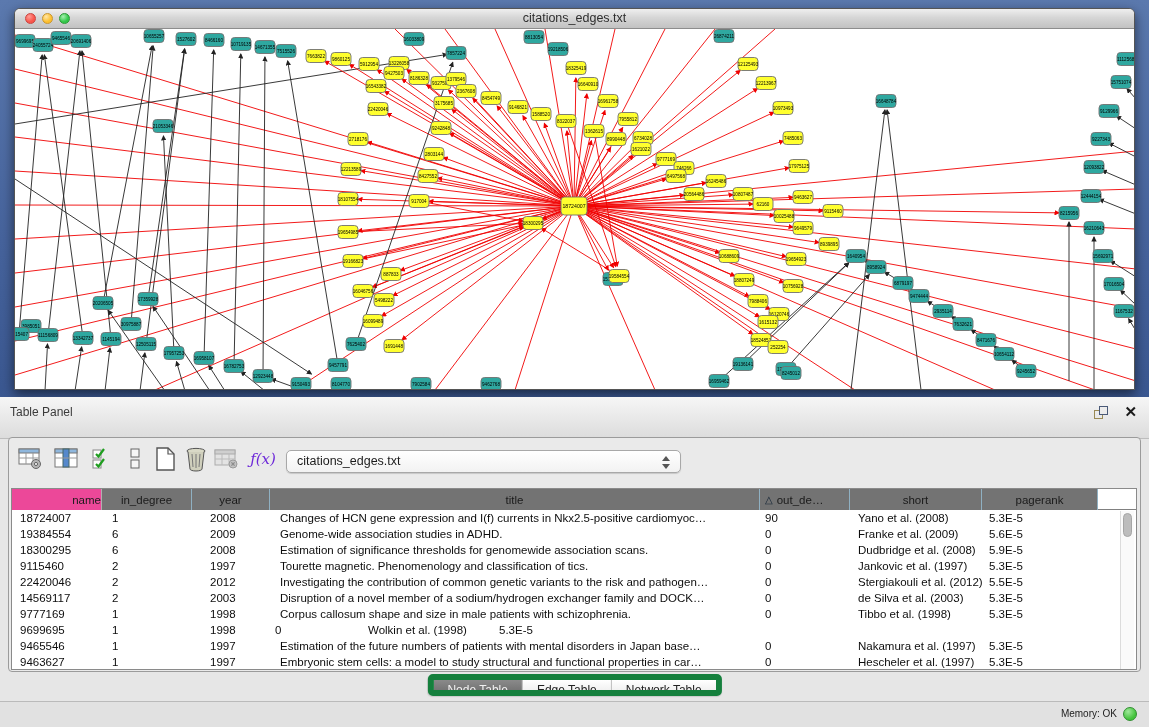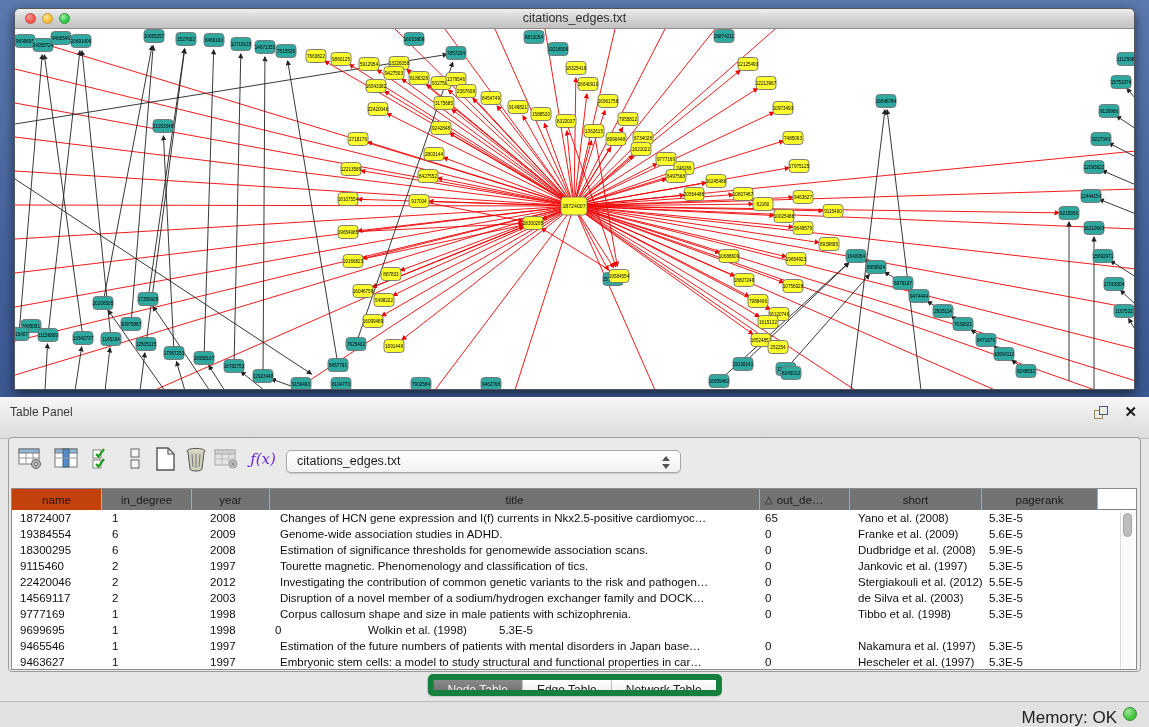--- a/index.html
+++ b/index.html
@@ -43,42 +43,42 @@
   .dropdown .txt { position:absolute; left:10px; top:3px; font-size:12.5px; color:#1c1c1c; }
   .dd-arrows { position:absolute; right:9px; top:4px; width:9px; height:15px; }
   .dd-arrows .up { position:absolute; top:1px; left:0; width:0; height:0; border-left:4px solid transparent; border-right:4px solid transparent; border-bottom:5px solid #555; }
   .dd-arrows .dn { position:absolute; bottom:1px; left:0; width:0; height:0; border-left:4px solid transparent; border-right:4px solid transparent; border-top:5px solid #555; }
 
   
   .table { position:absolute; left:2px; top:50px; width:1126px; height:182px; background:#fff; border:1px solid #8a8a8a; }
   .thead { display:flex; height:21px; border-bottom:1px solid #808080; background:#fff; }
   .hcell { height:21px; font-size:11.5px; color:#1a1a1a; background:#737373;
            border-right:1px solid #8fb0c2; display:flex; align-items:center; justify-content:center; overflow:hidden; white-space:nowrap; }
-  .hcell.c0 { background:#c2410c; border-right-color:#b0b0b0; }
+  .hcell.c0 { background:#ec4899; border-right-color:#b0b0b0;justify-content:flex-end; }
   .hcell.c4 { justify-content:flex-start; padding-left:5px; }
   .sortind { color:#123; font-size:10px; margin-right:4px; }
   .trow { display:flex; height:16px; }
   .tcell { height:16px; font-size:11.5px; color:#0d0d0d; line-height:16px; white-space:nowrap; overflow:hidden; }
   .c0 { width:90px; } .c1 { width:90px; } .c2 { width:78px; } .c3 { width:490px; }
   .c4 { width:90px; } .c5 { width:132px; } .c6 { width:116px; }
   .tcell.c0 { padding-left:8px; } .tcell.c1 { padding-left:10px; } .tcell.c2 { padding-left:18px; }
   .tcell.c3 { padding-left:10px; } .tcell.c4 { padding-left:5px; } .tcell.c5 { padding-left:8px; } .tcell.c6 { padding-left:7px; }
   .vscroll { position:absolute; right:2px; top:22px; width:14px; height:158px; background:#fafafa; border-left:1px solid #dcdcdc; }
   .vthumb { position:absolute; left:2px; top:2px; width:9px; height:24px; background:#bdbdbd; border:1px solid #a5a5a5; border-radius:5px; }
 
   
   .tabs { position:absolute; left:50%; transform:translateX(-50%); top:674px; height:22px; display:flex;
           border:6px solid #15803d; border-radius:5px; overflow:hidden; background:#fdfdfd; box-shadow:0 1px 1px rgba(0,0,0,.12); }
   .tab { padding:0 14px; font-size:12px; line-height:20px; color:#222; background:linear-gradient(180deg,#ffffff,#f1f1f1); border-right:1px solid #b8b8b8; }
   .tab:last-child { border-right:none; }
   .tab.sel { background:linear-gradient(180deg,#8a8a8a,#757575); color:#f2f2f2; }
 
   
   .statusbar { position:absolute; left:0; top:701px; width:1149px; height:26px; background:#e1e1e1; border-top:1px solid #bababa; }
-  .mem { position:absolute; right:32px; top:6px; font-size:17px; color:#222; }
+  .mem { position:absolute; right:32px; top:6px; font-size:10px; color:#222; }
   .memdot { position:absolute; right:12px; top:5px; width:14px; height:14px; border-radius:50%;
             background:radial-gradient(circle at 35% 30%,#9fe89a,#44c33c 65%); border:1px solid #2f8f2f; }
 </style>
 </head>
 <body>
 
 <div id="root">
 
   <div class="desktop">
     <div class="netwin">
@@ -879,21 +879,21 @@
           <div class="hcell c6">
             <span>pagerank</span>
           </div>
         </div>
       <div id="tbody">
           <div class="trow">
             <div class="tcell c0">18724007</div>
             <div class="tcell c1">1</div>
             <div class="tcell c2">2008</div>
             <div class="tcell c3">Changes of HCN gene expression and I(f) currents in Nkx2.5-positive cardiomyoc…</div>
-            <div class="tcell c4">65</div>
+            <div class="tcell c4">90</div>
             <div class="tcell c5">Yano et al. (2008)</div>
             <div class="tcell c6">5.3E-5</div>
           </div>
           <div class="trow">
             <div class="tcell c0">19384554</div>
             <div class="tcell c1">6</div>
             <div class="tcell c2">2009</div>
             <div class="tcell c3">Genome-wide association studies in ADHD.</div>
             <div class="tcell c4">0</div>
             <div class="tcell c5">Franke et al. (2009)</div>

